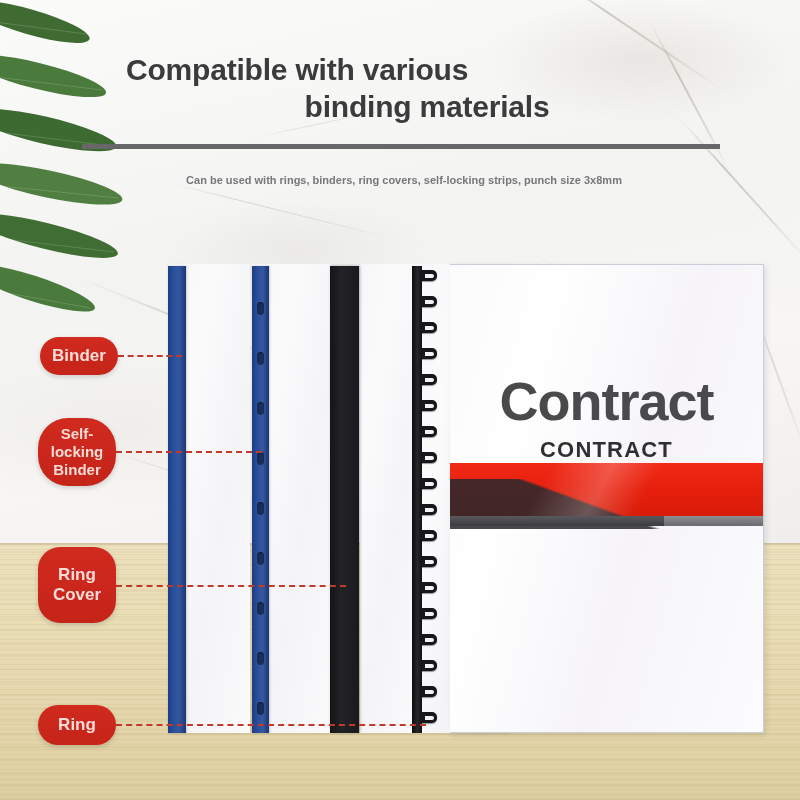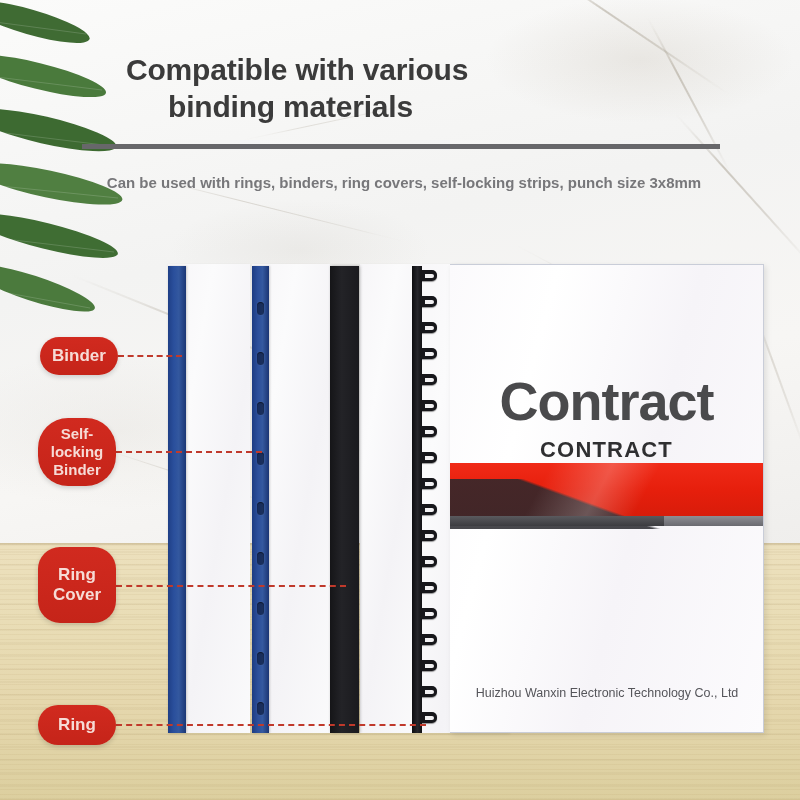--- a/index.html
+++ b/index.html
@@ -62,30 +62,30 @@
 
   
   .frond { position: absolute; left: -34px; top: -20px; width: 250px; height: 340px; }
 
   
   .title {
     position: absolute; left: 113px; top: 52px; width: 560px;
     font-size: 30px; font-weight: bold; line-height: 1.22;
     color: #3b3b3b; letter-spacing: -.2px; margin-left: 13px;
   }
-  .title .l2 { display: block; padding-left: 42px; }
+  .title .l2 { display: block; padding-left: 42px; text-align: center; }
 
   .rule {
     position: absolute; left: 82px; top: 144px; width: 638px; height: 5px;
     background: #67676a;
   }
 
   .subtitle {
     position: absolute; left: 104px; top: 172px; width: 600px;
-    text-align: center; font-size: 15px; line-height: 1.5;
+    text-align: center; font-size: 11px; line-height: 1.5;
     color: #77777a; font-weight: bold;
   }
 
   
   .stack { position: absolute; left: 160px; top: 264px; width: 604px; height: 469px; }
 
   .paper {
     position: absolute; top: 0; height: 469px;
     background: linear-gradient(100deg,#f7f6f8 0%, #fbfbfc 28%, #f4f3f6 60%, #fafafb 100%);
     box-shadow: 0 1px 3px rgba(0,0,0,.07);
@@ -313,21 +313,20 @@
     </div>
 
     <div class="cover">
       <div class="cover-title">Contract</div>
       <div class="cover-sub">CONTRACT</div>
       <div class="red-band"></div>
       <div class="band-wedge"></div>
       <div class="red-band-sheen"></div>
       <div class="gray-stripe"></div>
       <div class="gray-stripe-hi"></div>
-      <div class="company-light">Huizhou Wanxin Electronic Technology Co., Ltd</div>
     </div>
   </div>
 
   <div class="leader l-binder"></div>
   <div class="leader l-lock"></div>
   <div class="leader l-cover"></div>
   <div class="leader l-ring"></div>
 
   <div class="badge b-binder">
     <span>Binder</span>

